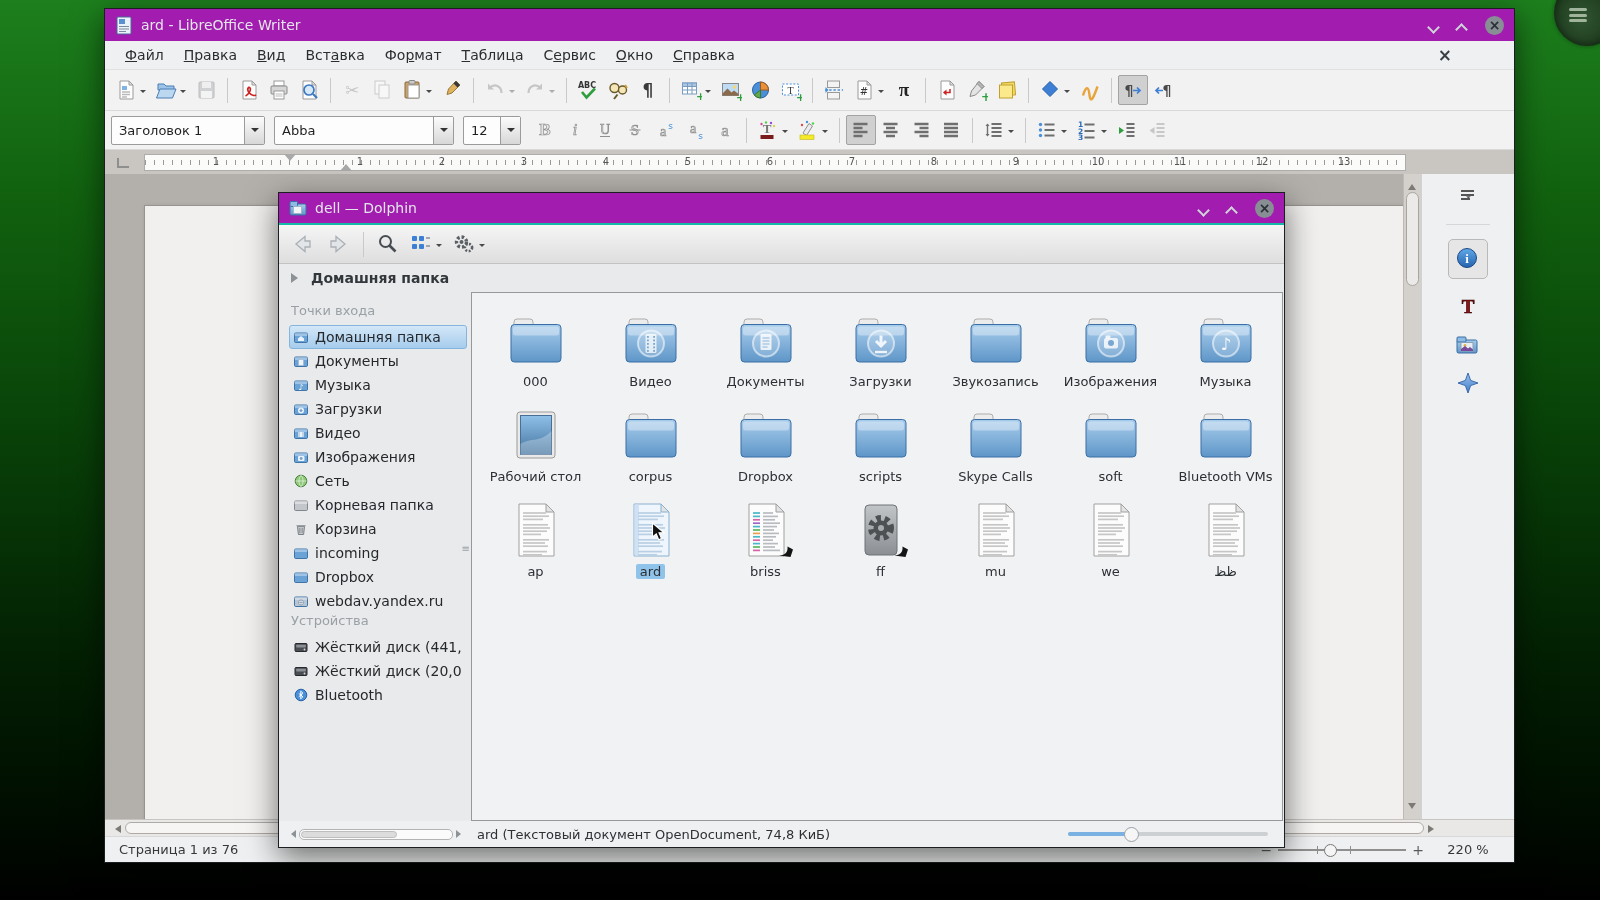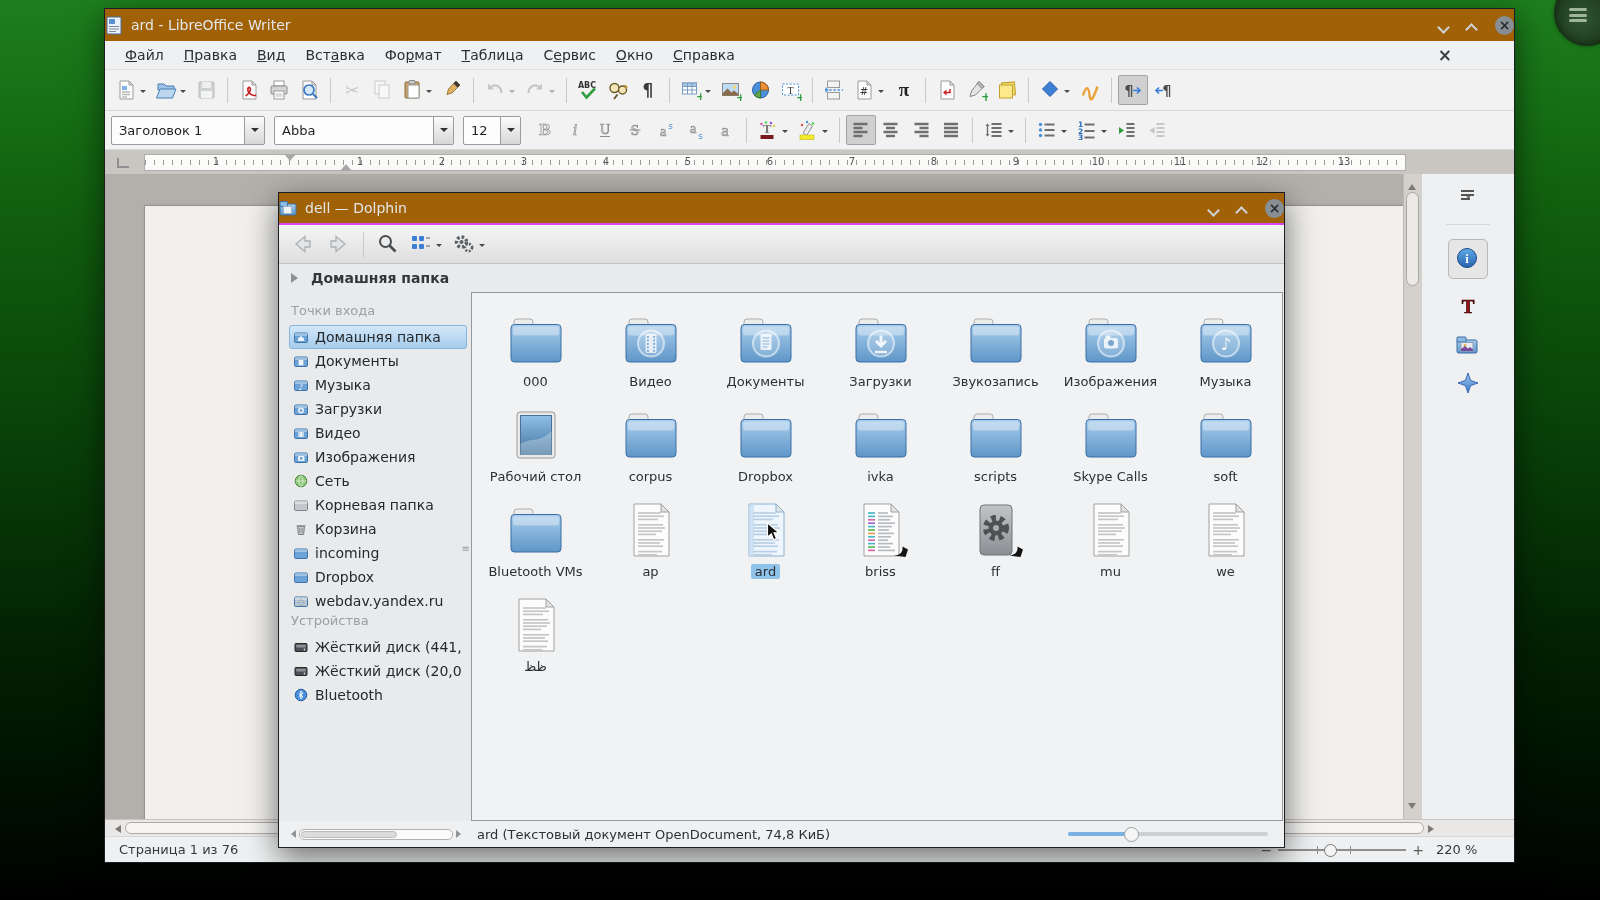--- a/index.html
+++ b/index.html
@@ -10,22 +10,22 @@
     -webkit-font-smoothing:antialiased;
   }
   svg{display:block}
   u{text-decoration:underline}
 
   
   .window{position:absolute;background:#eff0f1;border:1px solid #1b1f22;box-shadow:0 10px 30px rgba(0,0,0,.55)}
   .writer{left:104px;top:8px;width:1409px;height:853px;display:flex;flex-direction:column}
   .dolphin{left:278px;top:192px;width:1005px;height:654px;z-index:6;display:flex;flex-direction:column}
 
-  .titlebar{height:32px;background:#a16207;display:flex;align-items:center;gap:8px;padding:0 0;color:#e4e7ea;font-size:14px;flex:0 0 auto}
-  .dolphin .titlebar{height:30px;border-bottom:2px solid #d946ef}
+  .titlebar{height:32px;background:#a21caf;display:flex;align-items:center;gap:8px;padding:0 10px;color:#e4e7ea;font-size:14px;flex:0 0 auto}
+  .dolphin .titlebar{height:30px;border-bottom:2px solid #14b8a6}
   .winbtns{margin-left:auto;display:flex;gap:18px;align-items:center}
   .chev{width:10px;height:10px;position:relative}
   .chev::before{content:"";position:absolute;left:0;top:3px;width:7px;height:7px;border-left:2px solid #cfd4d8;border-bottom:2px solid #cfd4d8;transform:rotate(-45deg)}
   .chev.up::before{transform:rotate(135deg);top:5px}
   .closebtn{width:19px;height:19px;border-radius:50%;background:#878e94;color:#2c3136;font-size:14px;line-height:19px;text-align:center;font-weight:bold}
 
   
   .menubar{height:28px;background:#eff0f1;display:flex;align-items:center;padding:0 10px;font-size:14px;color:#2b2e31;border-bottom:1px solid #e0e0e0;flex:0 0 auto}
   .menu-item{padding:2px 10px}
   .menu-close{margin-left:auto;color:#3a3f44;font-size:17px;font-weight:bold;padding-right:52px}
@@ -73,21 +73,21 @@
   .hthumb{position:absolute;top:2px;bottom:2px;left:20px;right:90px;background:#f6f5f4;border:1px solid #aeaba7;border-radius:6px}
   .harr{position:absolute;top:5px;width:0;height:0;border:4px solid transparent}
   .harr.l{left:6px;border-right:6px solid #7d7a76}
   .harr.r{right:76px;border-left:6px solid #7d7a76}
   .statusbar{height:25px;background:#eff0f1;border-top:1px solid #d8d8d8;display:flex;align-items:center;padding:0 14px;font-size:13px;color:#36393c;flex:0 0 auto}
   .zoomctl{display:flex;align-items:center;margin-left:auto;margin-right:6px}
   .zminus,.zplus{color:#5a5a5a;font-size:14px;padding:0 6px}
   .ztrack{width:128px;height:2px;background:#8f8f8f;position:relative}
   .ztick{position:absolute;top:-3px;width:1px;height:8px;background:#8f8f8f}
   .zhandle{position:absolute;top:-5px;left:36%;width:11px;height:11px;border-radius:50%;background:#f5f5f5;border:1px solid #787878}
-  .zlabel{width:64px;text-align:left}
+  .zlabel{width:64px;text-align:center}
 
   
   .d-toolbar{height:38px;background:linear-gradient(#f5f5f5,#dedede);border-bottom:1px solid #c2c2c2;display:flex;align-items:center;padding:0 8px;gap:3px;flex:0 0 auto}
   .d-tbtn{display:flex;align-items:center;padding:3px}
   .d-crumb{height:28px;background:#e9eaeb;display:flex;align-items:center;padding:0 12px;font-size:14px;color:#33373b;flex:0 0 auto}
   .crumb-arr{width:0;height:0;border:5px solid transparent;border-left:7px solid #8d9296;margin-right:8px}
   .crumb-label{font-weight:bold}
   .d-body{flex:1;display:flex;min-height:0;background:#e9eaeb}
   .d-places{width:178px;flex:0 0 auto;padding:4px 4px 0 10px;font-size:14px;color:#26292c;position:relative;overflow:hidden}
   .p-header{color:#9aa0a5;font-size:13px;margin:7px 0 7px 2px}
@@ -1078,30 +1078,20 @@
             <span class="flabel">Dropbox</span>
           </div>
           <div class="cell">
             <span class="fic">
               <svg width="64" height="64" viewBox="0 0 64 64">
                 <path d="M13 11h13a3 3 0 0 1 3 3v4H10v-4a3 3 0 0 1 3-3z" fill="#ececec" stroke="#adadad"></path>
                 <rect x="7" y="16.5" width="50" height="37.5" rx="3.5" fill="url(#fol-g)" stroke="#3a6ea5"></rect>
                 <rect x="9" y="18.5" width="46" height="9" rx="2.5" fill="rgba(255,255,255,.35)"></rect>
               </svg>
             </span>
-            <span class="flabel">ivka</span>
-          </div>
-          <div class="cell">
-            <span class="fic">
-              <svg width="64" height="64" viewBox="0 0 64 64">
-                <path d="M13 11h13a3 3 0 0 1 3 3v4H10v-4a3 3 0 0 1 3-3z" fill="#ececec" stroke="#adadad"></path>
-                <rect x="7" y="16.5" width="50" height="37.5" rx="3.5" fill="url(#fol-g)" stroke="#3a6ea5"></rect>
-                <rect x="9" y="18.5" width="46" height="9" rx="2.5" fill="rgba(255,255,255,.35)"></rect>
-              </svg>
-            </span>
             <span class="flabel">scripts</span>
           </div>
           <div class="cell">
             <span class="fic">
               <svg width="64" height="64" viewBox="0 0 64 64">
                 <path d="M13 11h13a3 3 0 0 1 3 3v4H10v-4a3 3 0 0 1 3-3z" fill="#ececec" stroke="#adadad"></path>
                 <rect x="7" y="16.5" width="50" height="37.5" rx="3.5" fill="url(#fol-g)" stroke="#3a6ea5"></rect>
                 <rect x="9" y="18.5" width="46" height="9" rx="2.5" fill="rgba(255,255,255,.35)"></rect>
               </svg>
             </span>

